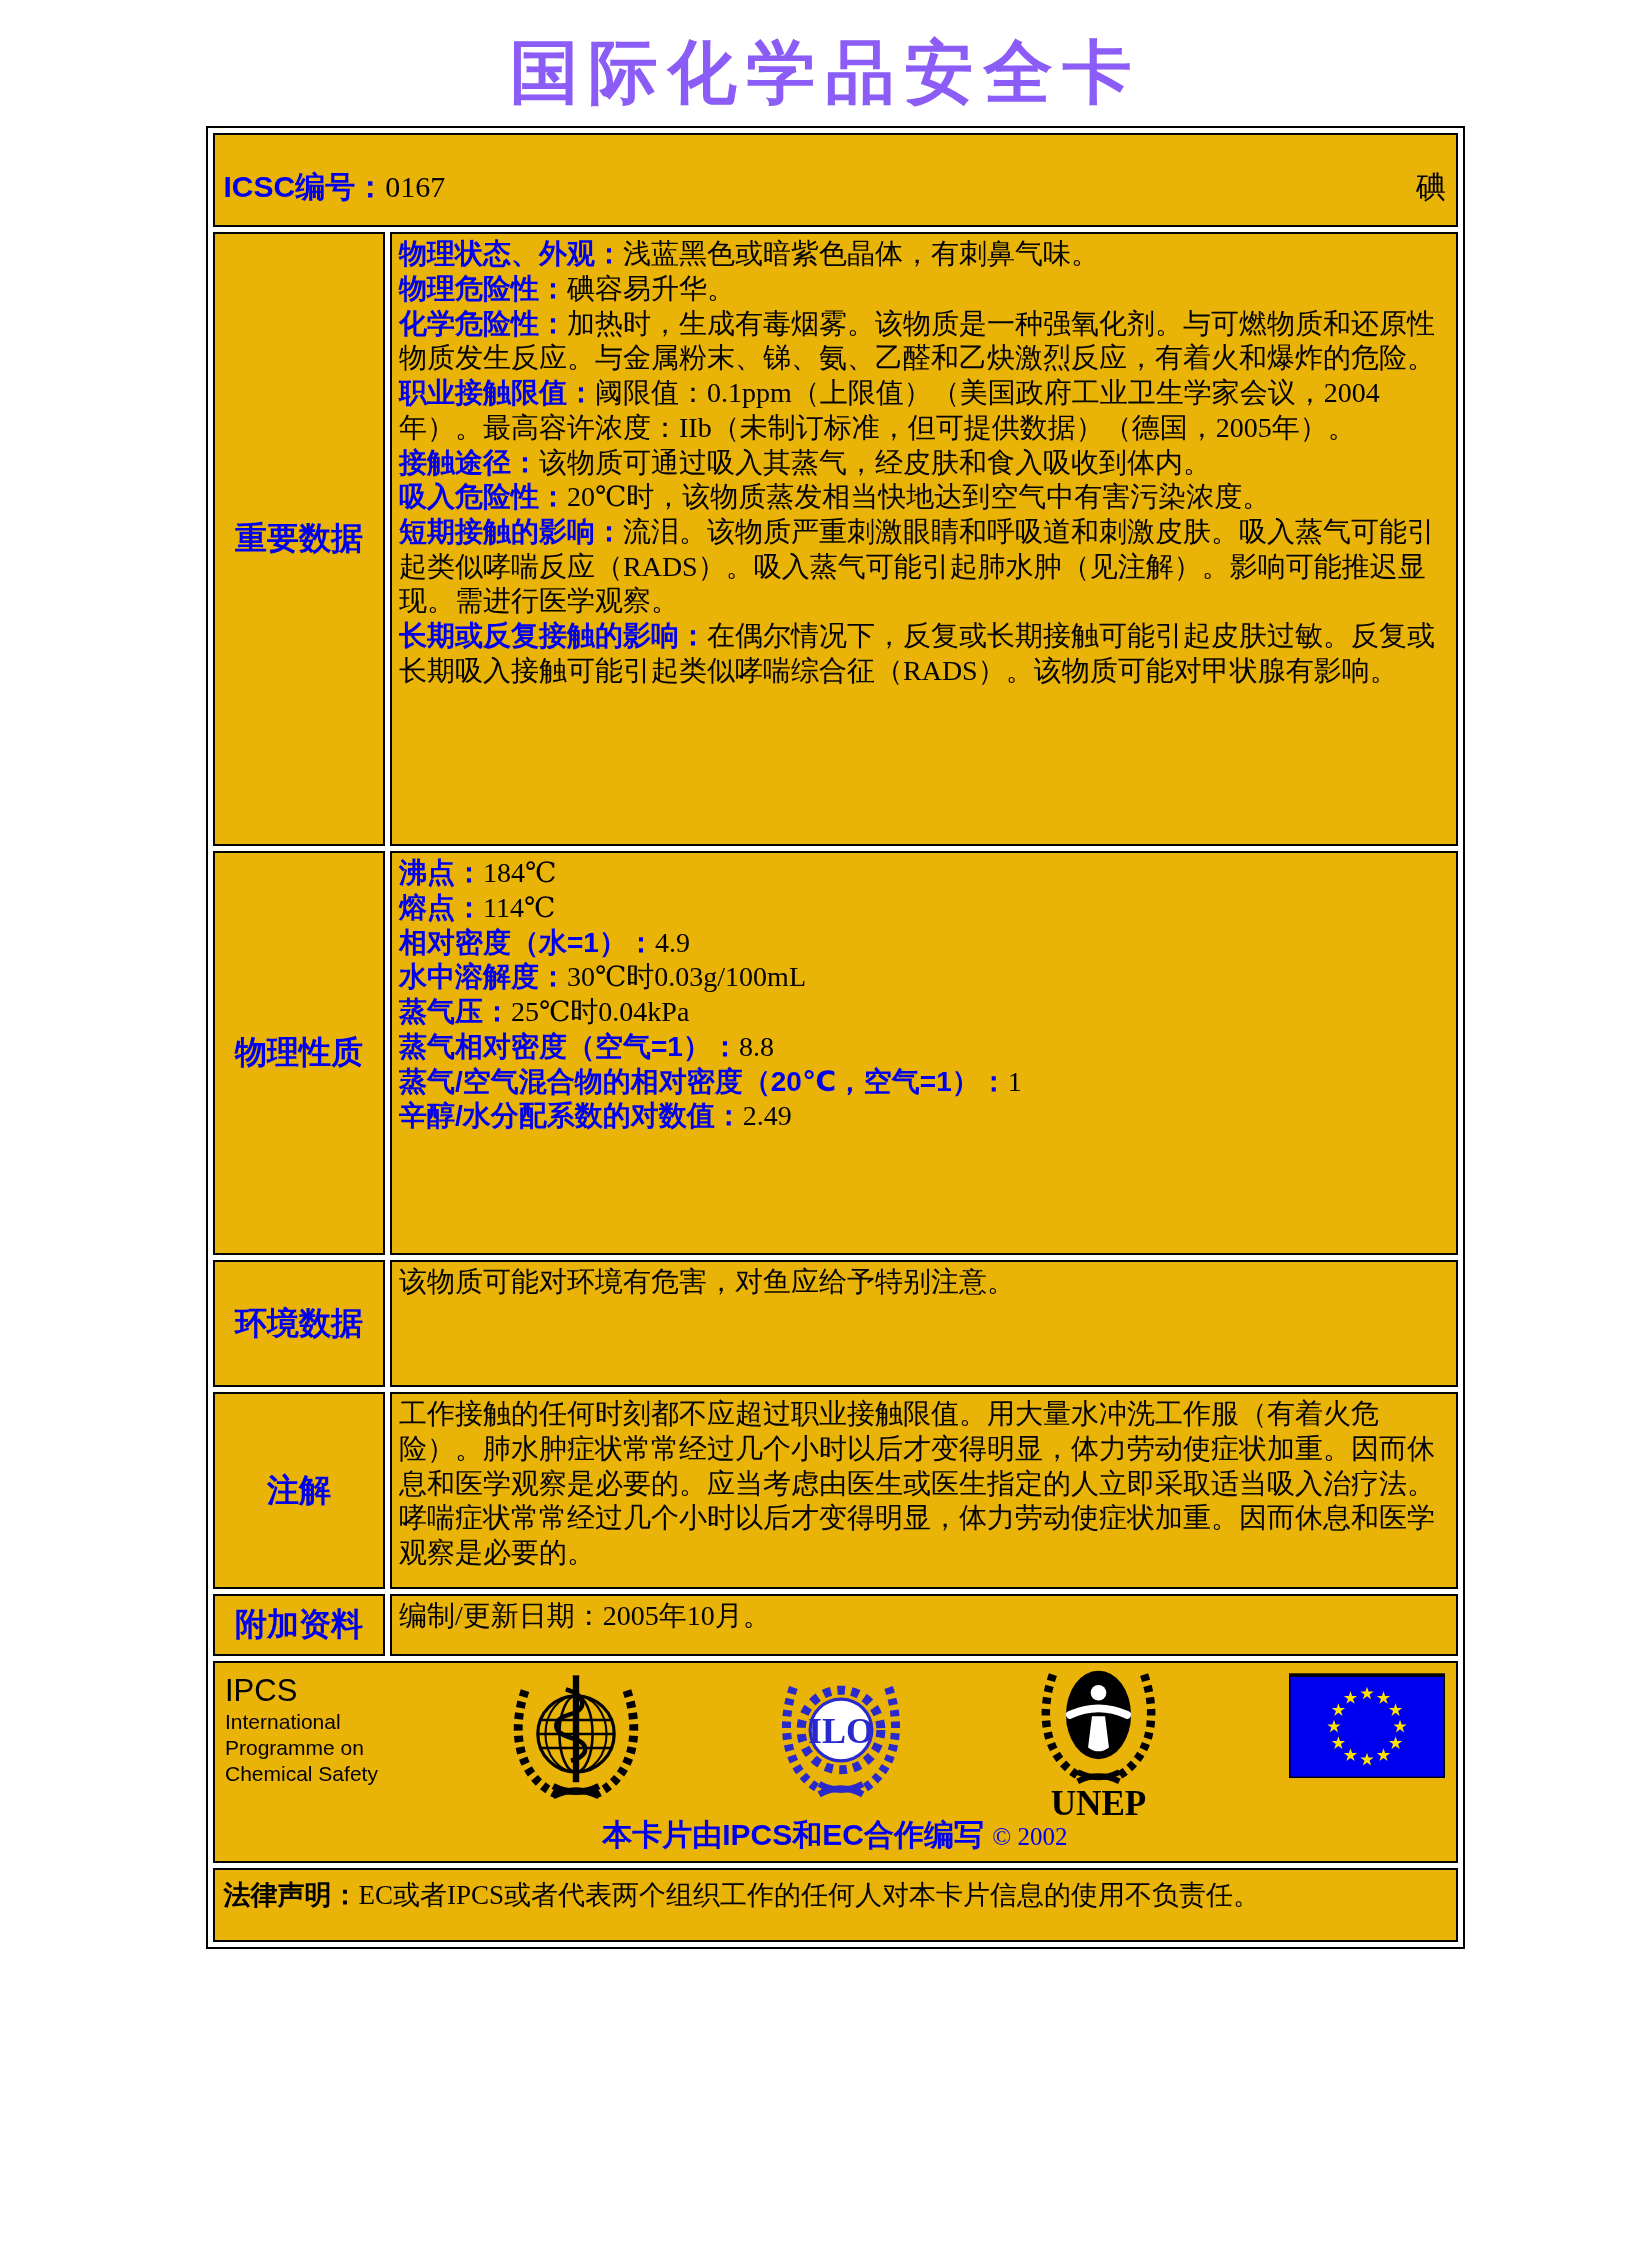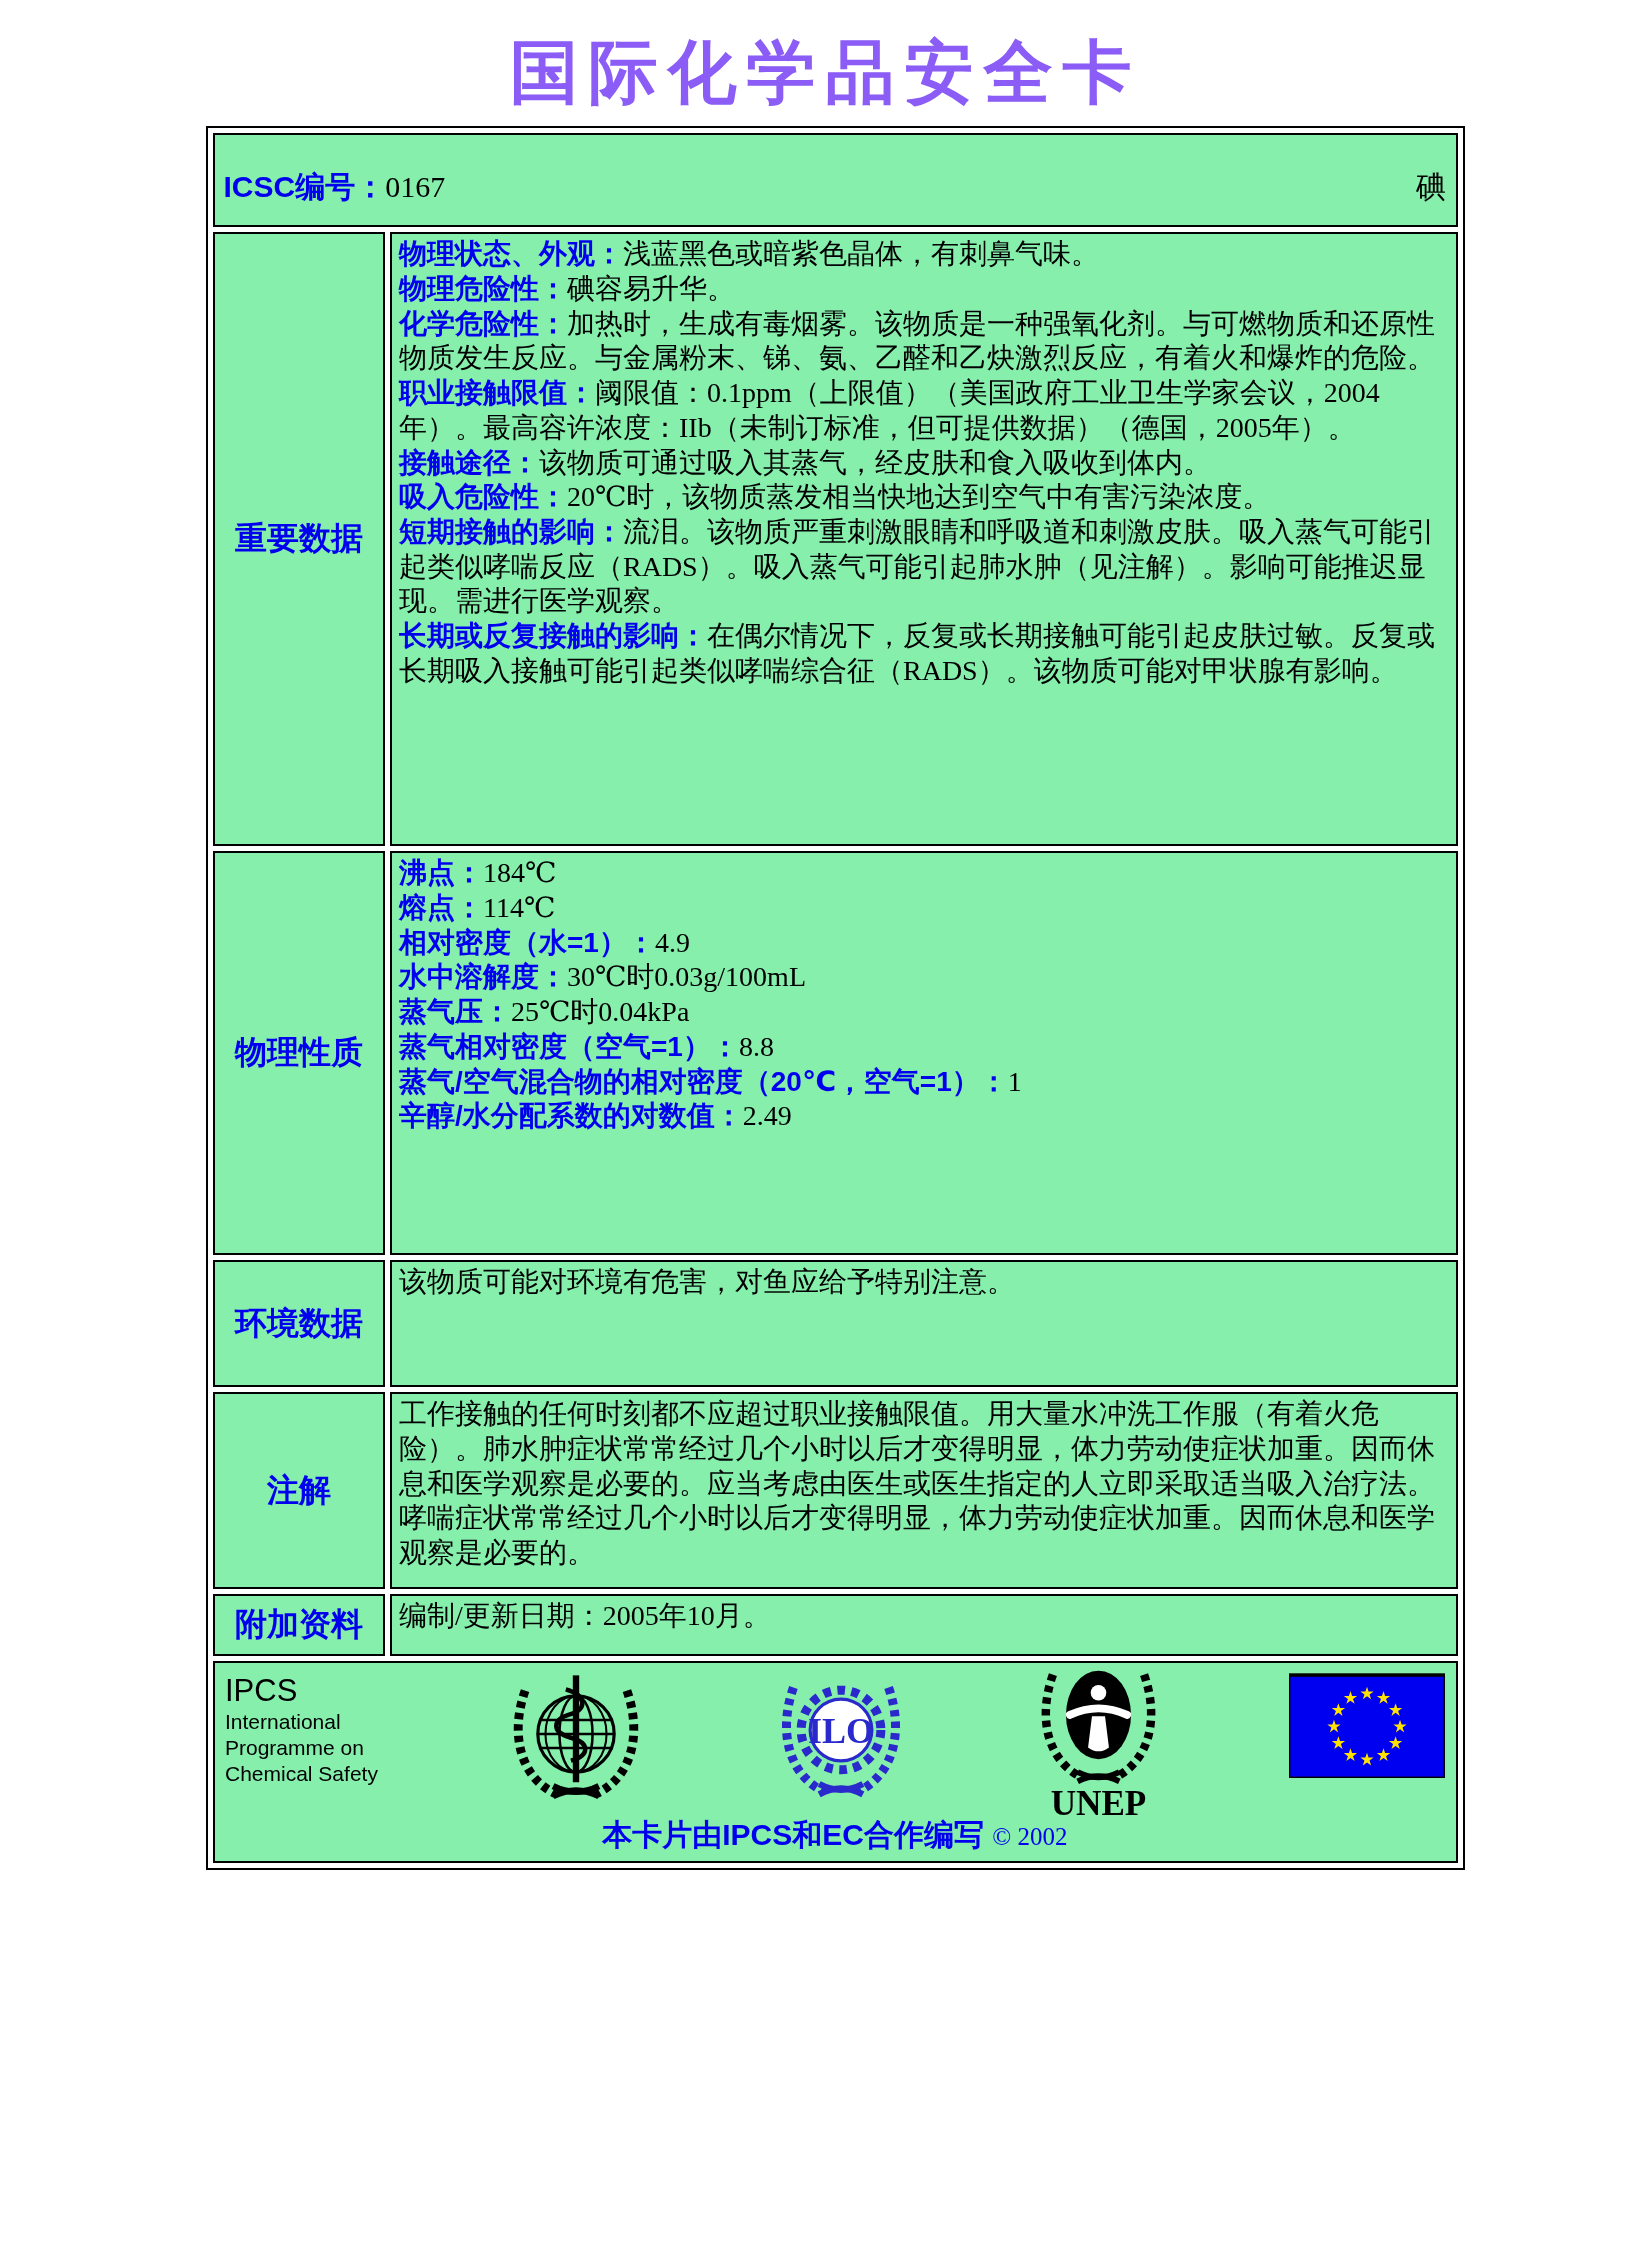--- a/index.html
+++ b/index.html
@@ -3,21 +3,21 @@
 <meta charset="utf-8">
 <style>
   html,body{margin:0;padding:0;background:#ffffff;}
   .page{width:1651px;height:2261px;background:#ffffff;overflow:hidden;
         font-family:"Liberation Serif","DejaVu Serif",serif;color:#000;}
   .page-title{margin:27px 0 7px 0;text-align:center;color:#8b5cf6;
         font-family:Liberation Sans, sans-serif;
         font-size:69px;font-weight:bold;letter-spacing:10px;}
   table.card{margin-left:206px;width:1259px;border:2.8px solid #000;
         border-collapse:separate;border-spacing:5px;background:#fff;table-layout:fixed;}
-  td{border:2.1px solid #000;background:#86efac;margin-left:24px;}
+  td{border:2.1px solid #000;background:#eab308;margin-left:24px;}
   col.c-label{width:172px;}
   .header-cell{height:68px;vertical-align:middle;padding:18.3px 10px 4.2px 8.5px;font-size:30px;}
   .header-flex{display:flex;justify-content:space-between;align-items:baseline;}
   .blue-label{color:#0000ee;font-weight:bold;
         font-family:"Liberation Sans","DejaVu Sans",sans-serif;}
   .section-label-cell{color:#0000ee;font-weight:bold;text-align:center;vertical-align:middle;
         font-family:"Liberation Sans","DejaVu Sans",sans-serif;font-size:32px;padding:1px;}
   .content-cell{vertical-align:top;padding:2.8px 10px 4.2px 7px;font-size:28px;line-height:1.24;}
   .field{margin:0;}
   .inline-label{color:#0000ee;font-weight:bold;
@@ -193,17 +193,22 @@
           </span>
         </div>
 
         <div class="credit-line">
           <span>本卡片由IPCS和EC合作编写</span>
           <span class="credit-year">© 2002</span>
         </div>
       </td>
     </tr>
 
+    <tr>
+      <td colspan="2" class="legal-cell">
+        <span class="legal-label">法律声明：</span><span>EC或者IPCS或者代表两个组织工作的任何人对本卡片信息的使用不负责任。</span>
+      </td>
+    </tr>
 
   </tbody>
     </table>
 </div>
 
 
 </body></html>

